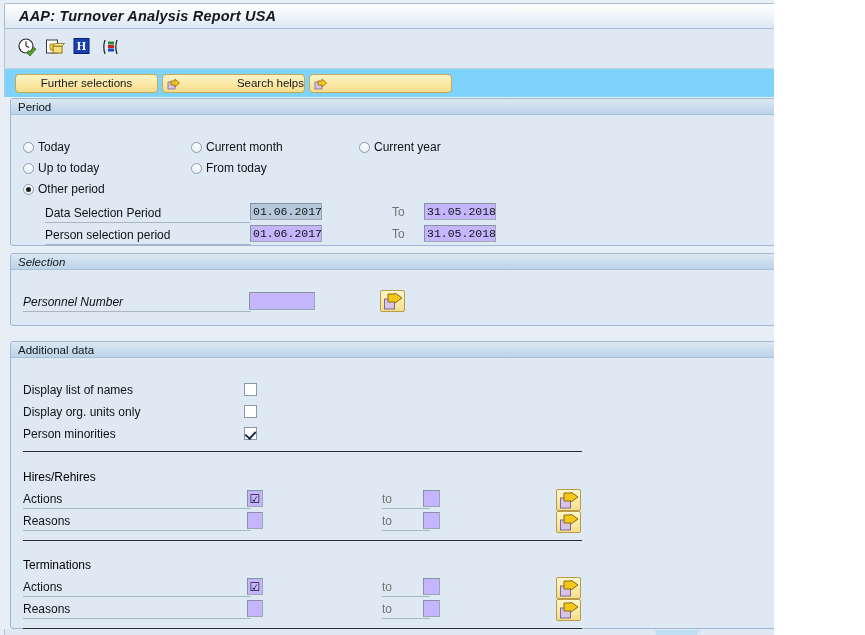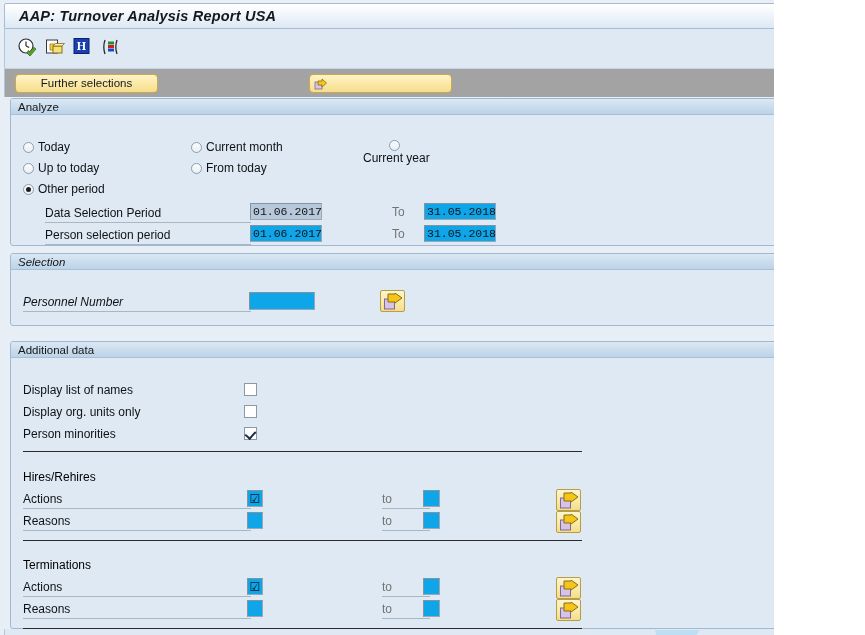--- a/index.html
+++ b/index.html
@@ -78,21 +78,21 @@
     white-space: nowrap;
     letter-spacing: 0.2px;
     user-select: none;
   }
 
   
   .buttonrow {
     position: absolute;
     left: 4px; top: 69px;
     width: 857px; height: 28px;
-    background: #a3a3a3;
+    background: #7dd3fc;
     border-left: 1px solid #b3c6da;
     border-right: 1px solid #b3c6da;
     box-sizing: border-box;
   }
   .sapbtn {
     position: absolute;
     top: 5px;
     height: 19px;
     background: linear-gradient(to bottom, #fdf3c8 0%, #fbe9a8 50%, #f6dd8c 100%);
     border: 1px solid #c9a94e;
@@ -181,21 +181,21 @@
   }
   .uline {
     position: absolute;
     height: 1px;
     background: #a9b7c5;
   }
 
   
   .inp {
     position: absolute;
-    background: #0ea5e9;
+    background: #c4b5fd;
     border: 1px solid #9aa8b6;
     border-top-color: #8592a0;
     border-left-color: #8592a0;
     box-sizing: border-box;
     font-family: "Liberation Mono", monospace;
     font-size: 11.5px;
     color: #101418;
     padding: 0 2px;
     line-height: 16px;
     white-space: nowrap;
@@ -328,46 +328,55 @@
 
     <div class="watermark">© www.tutorialkart.com</div>
   </div>
 
   <div class="buttonrow">
 
     <div class="sapbtn" id="btn-further">
       <span class="btn-lbl">Further selections</span>
     </div>
 
+    <div class="sapbtn with-icon" id="btn-search">
+      <span class="btn-ico">
+        <svg width="14" height="14" viewBox="0 0 14 14">
+          <rect x="1" y="5" width="7" height="7" fill="#d7c2e8" stroke="#7d6a92" stroke-width=".8"></rect>
+          <path d="M5 2 h4 v-2 l4.5 4 l-4.5 4 v-2 h-4 z" transform="translate(-1,2)" fill="#f5c518" stroke="#8a6d14" stroke-width=".8"></path>
+        </svg>
+      </span>
+      <span class="btn-lbl">Search helps</span>
+    </div>
 
     <div class="sapbtn with-icon" id="btn-sort">
       <span class="btn-ico">
         <svg width="14" height="14" viewBox="0 0 14 14">
           <rect x="1" y="5" width="7" height="7" fill="#d7c2e8" stroke="#7d6a92" stroke-width=".8"></rect>
           <path d="M5 2 h4 v-2 l4.5 4 l-4.5 4 v-2 h-4 z" transform="translate(-1,2)" fill="#f5c518" stroke="#8a6d14" stroke-width=".8"></path>
         </svg>
       </span>
       <span class="btn-lbl">Sort order</span>
     </div>
 
   </div>
 
   <div class="group" id="grp-period">
-    <div class="group-header">Analyze</div>
+    <div class="group-header">Period</div>
     <div class="group-body">
 
       <div class="radio-row" style="left:12px; top:25px;">
         <span class="radio"></span>
         <span class="radio-label">Today</span>
       </div>
       <div class="radio-row" style="left:180px; top:25px;">
         <span class="radio"></span>
         <span class="radio-label">Current month</span>
       </div>
-      <div class="radio-row" style="left:348px; top:25px;flex-direction:column;">
+      <div class="radio-row" style="left:348px; top:25px;">
         <span class="radio"></span>
         <span class="radio-label">Current year</span>
       </div>
 
       <div class="radio-row" style="left:12px; top:46px;">
         <span class="radio"></span>
         <span class="radio-label">Up to today</span>
       </div>
       <div class="radio-row" style="left:180px; top:46px;">
         <span class="radio"></span>

